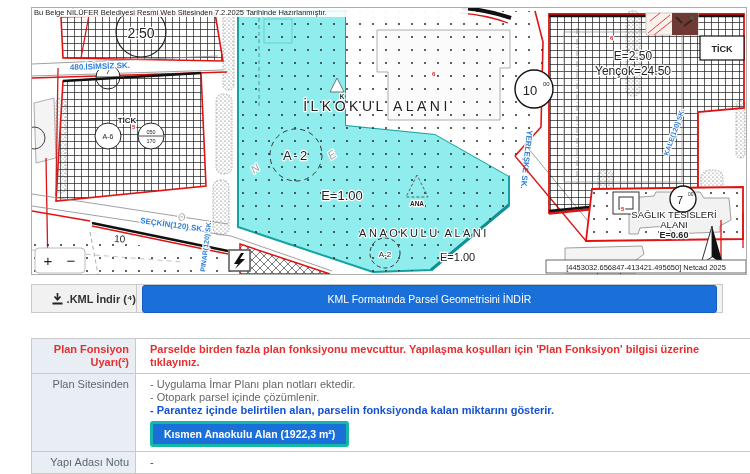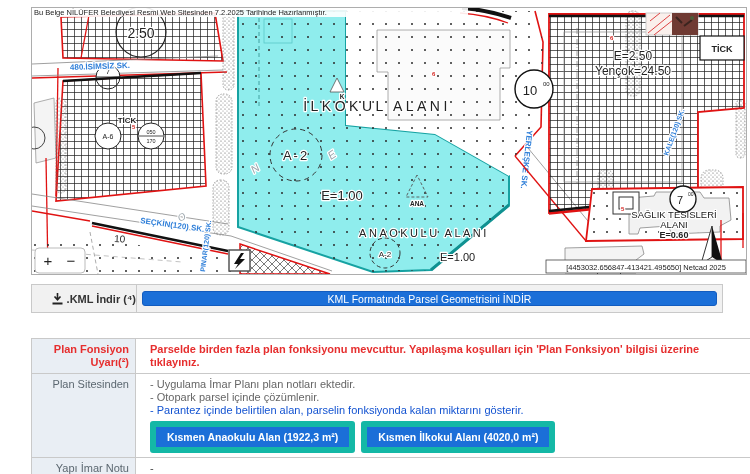--- a/index.html
+++ b/index.html
@@ -11,35 +11,35 @@
   svg text.hl{paint-order:stroke;stroke:#fff;stroke-width:2.4px;stroke-linejoin:round;}
   svg text.st{fill:#2f7fd9;font-weight:bold;}
   svg text.red{fill:#d42420;font-weight:bold;}
   svg text.gray{fill:#9aa4ab;font-style:italic;}
   
   .kml-row{position:absolute;left:31px;top:284px;width:692px;height:29px;
            border:1px solid #c9c9c9;background:#f1f1f1;display:flex;box-sizing:border-box;}
   .kml-label{width:104px;border-right:1px solid #c9c9c9;display:flex;align-items:center;
              justify-content:flex-end;gap:4px;font-size:11px;font-weight:bold;color:#333;}
   .kml-btn-wrap{flex:1;display:flex;align-items:center;padding:3px 5px;}
-  .kml-btn{flex:1;height:15px;background:#1b6fd8;border:1px solid #135cbf;border-radius:3px;
+  .kml-btn{flex:1;height:28px;background:#1b6fd8;border:1px solid #135cbf;border-radius:3px;
            color:#fff;font-size:10.5px;font-family:"Liberation Sans",sans-serif;cursor:pointer;}
   
   .info-table{position:absolute;left:31px;top:338px;width:728px;
               border:1px solid #c9c9c9;box-sizing:border-box;background:#fff;font-size:11px;}
   .trow{display:flex;border-bottom:1px solid #c9c9c9;}
   .trow:last-child{border-bottom:none;font-weight:bold;}
   .tlabel{width:104px;min-width:104px;background:#e9eef4;border-right:1px solid #c9c9c9;
           color:#5b6770;text-align:right;padding:4px 6px 4px 2px;box-sizing:border-box;line-height:13px;}
   .tvalue{flex:1;padding:4px 14px;color:#444;line-height:13px;}
   .red-b{color:#e62e2e;font-weight:bold;}
-  .blue-b{color:#1353d1;font-weight:normal;}
+  .blue-b{color:#1353d1;font-weight:bold;}
   .note{color:#666;}
   .btn-line{margin-top:4px;display:flex;gap:6px;}
-  .pill-btn{background:#1b6fd8;border:6px solid #14b8a6;border-radius:3px;color:#fff;
+  .pill-btn{background:#1b6fd8;border:3px solid #14b8a6;border-radius:3px;color:#fff;
             font-size:10.5px;font-weight:bold;padding:4px 11px;cursor:pointer;
             font-family:"Liberation Sans",sans-serif;}
 </style>
 </head>
 <body>
 
 <div class="map-wrap">
 <svg width="714" height="266" viewBox="0 0 714 266" xmlns="http://www.w3.org/2000/svg">
   <defs>
     <pattern id="xh" width="7" height="7" patternUnits="userSpaceOnUse">
@@ -274,27 +274,26 @@
   </div>
 
   <div class="trow">
     <div class="tlabel">Plan Sitesinden</div>
     <div class="tvalue">
       <div class="note">- Uygulama İmar Planı plan notları ektedir.</div>
       <div class="note">- Otopark parsel içinde çözümlenir.</div>
       <div class="blue-b">- Parantez içinde belirtilen alan, parselin fonksiyonda kalan miktarını gösterir.</div>
       <div class="btn-line">
         <button class="pill-btn">Kısmen Anaokulu Alan (1922,3 m²)</button>
-        <button class="pill-btn">Kısmen İlkokul Alanı (4020,0 m²)</button>
       </div>
     </div>
   </div>
 
   <div class="trow">
-    <div class="tlabel">Yapı İmar Notu</div>
+    <div class="tlabel">Yapı Adası Notu</div>
     <div class="tvalue">-</div>
   </div>
 
   <div class="trow">
     <div class="tlabel">Plan Özel Notu</div>
     <div class="tvalue">-</div>
   </div>
 
 </div>
 

